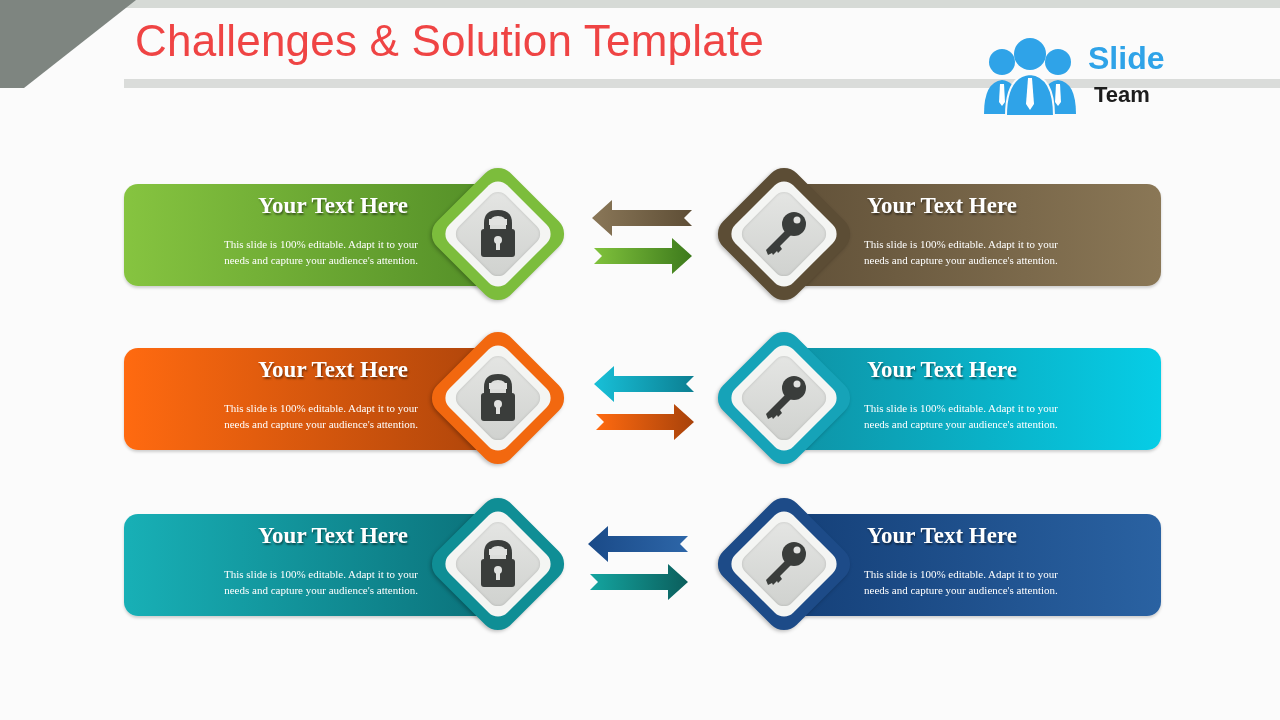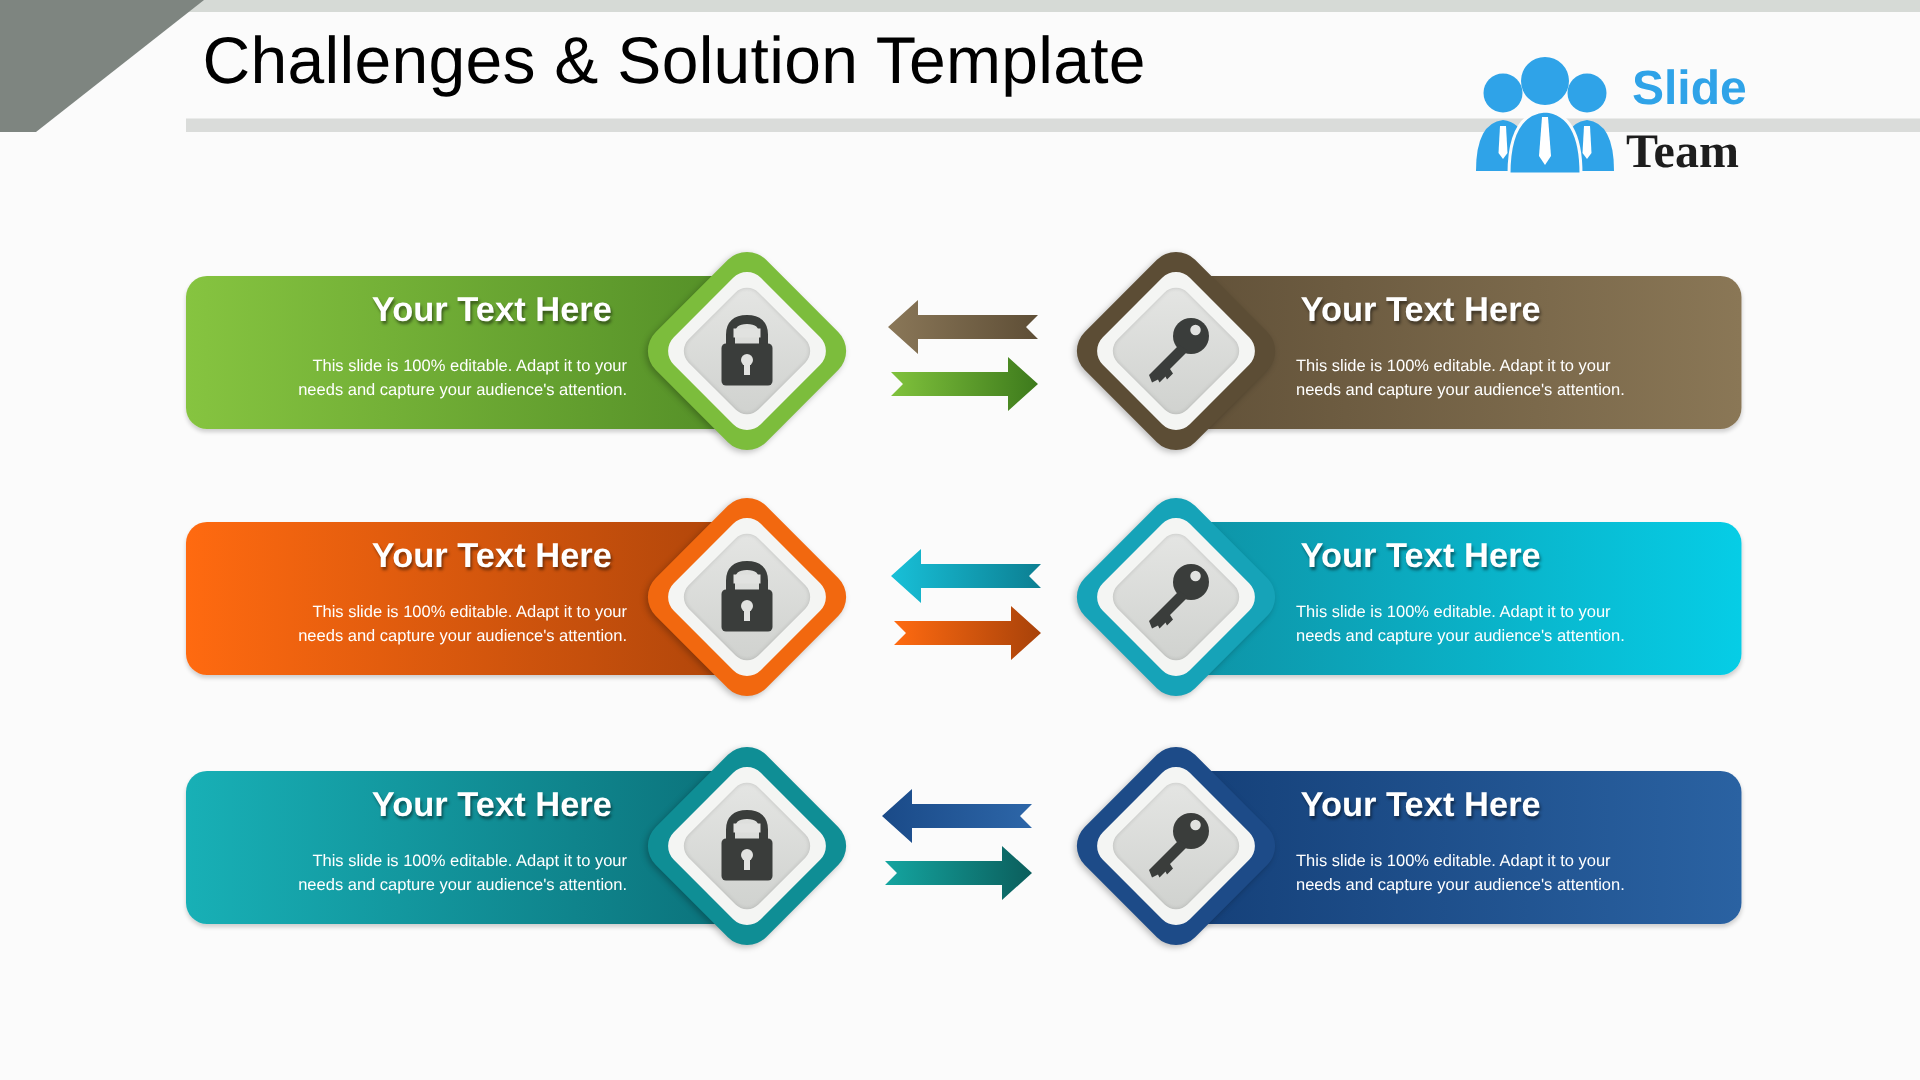--- a/index.html
+++ b/index.html
@@ -1,25 +1,25 @@
 <!DOCTYPE html>
 <html><head>
 <meta charset="utf-8">
 <style>
   html,body{margin:0;padding:0;}
   body{width:1280px;height:720px;background:#fbfbfb;position:relative;overflow:hidden;font-family:"Liberation Sans",sans-serif;}
   .topbar{position:absolute;left:60px;top:0;width:1220px;height:8px;background:#d6dad6;}
   .corner{position:absolute;left:0;top:0;width:0;height:0;border-top:88px solid #7e8580;border-right:112px solid transparent;}
   .corner-fill{position:absolute;left:0;top:0;width:24px;height:88px;background:#7e8580;}
   .underbar{position:absolute;left:124px;top:79px;width:1156px;height:9px;background:#dadcda;}
-  .title{position:absolute;left:135px;top:16px;font-size:44px;color:#000000;font-weight:normal;letter-spacing:0.2px;}
+  .title{position:absolute;left:135px;top:16px;font-size:44px;color:#ef4444;font-weight:normal;letter-spacing:0.2px;}
   .logo{position:absolute;left:982px;top:38px;width:200px;height:80px;}
   .logo-slide{position:absolute;left:106px;top:2px;font-size:32px;font-weight:bold;color:#2fa3e8;}
-  .logo-team{position:absolute;left:102px;top:44px;font-size:32px;font-weight:bold;color:#1d1d1d;font-family:Liberation Serif, serif;}
-  .row{position:absolute;left:0;width:1096px;height:160px;}
+  .logo-team{position:absolute;left:112px;top:44px;font-size:22px;font-weight:bold;color:#1d1d1d;}
+  .row{position:absolute;left:0;width:1096px;height:160px;font-family:Liberation Serif, serif;}
   .bar{position:absolute;height:102px;border-radius:14px;box-shadow:0 2px 3px rgba(0,0,0,0.18);}
   .bar.left{left:124px;width:400px;}
   .bar.right{left:760px;width:401px;}
   .bar .h{position:absolute;font-size:23px;font-weight:bold;color:#fff;text-shadow:1px 2px 2px rgba(0,0,0,0.45);white-space:nowrap;}
   .bar .p{position:absolute;font-size:11px;color:#fff;line-height:16px;white-space:nowrap;}
   .bar.left .h{right:116px;top:9px;}
   .bar.left .p{right:106px;top:52px;text-align:right;}
   .bar.right .h{left:107px;top:9px;}
   .bar.right .p{left:104px;top:52px;text-align:left;}
   .diamond{position:absolute;width:104px;height:104px;transform:rotate(45deg);border-radius:18px;box-shadow:0 2px 4px rgba(0,0,0,0.25);}

